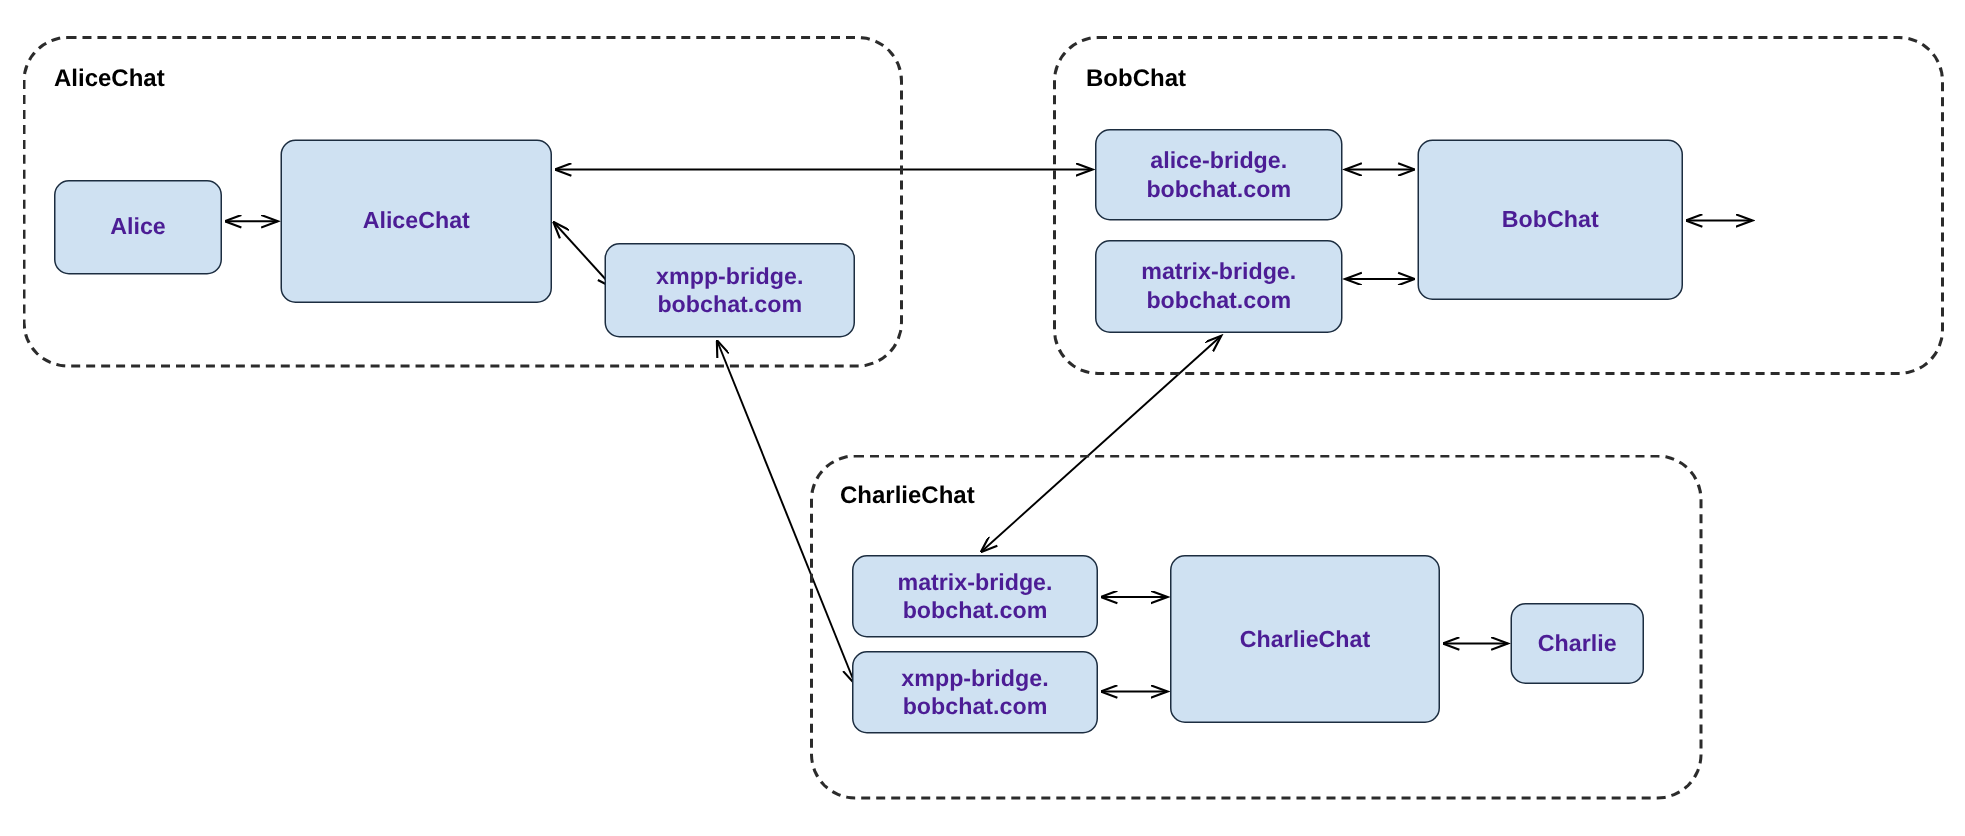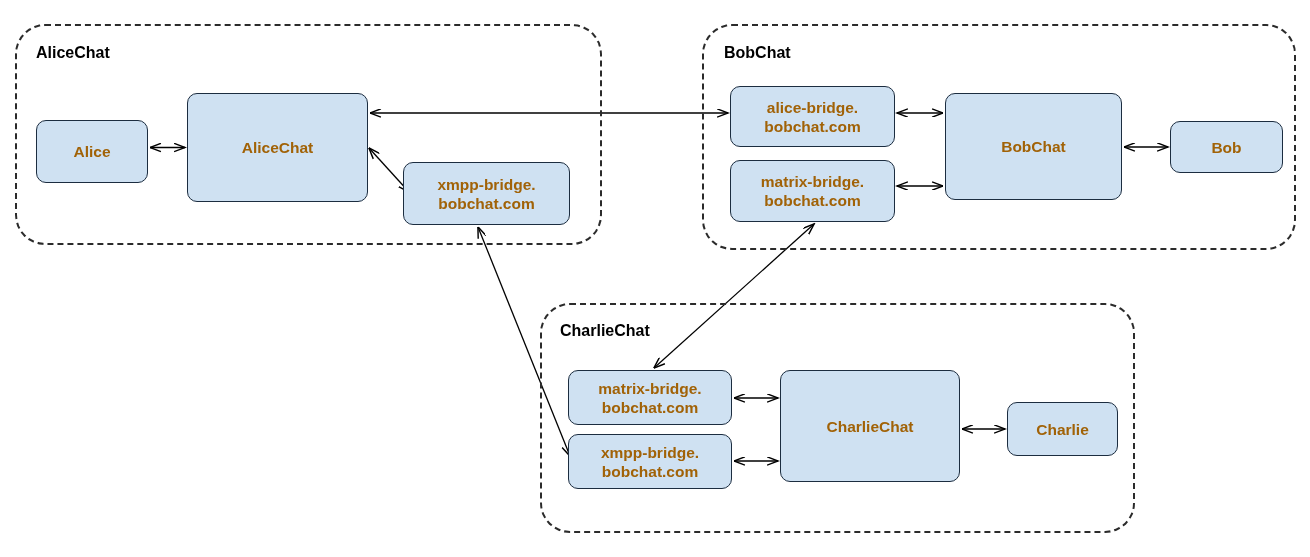--- a/index.html
+++ b/index.html
@@ -35,21 +35,21 @@
     box-sizing: border-box;
     background: #cfe1f2;
     border: 1.6px solid #1c2d40;
     border-radius: 10px;
     display: flex;
     align-items: center;
     justify-content: center;
     text-align: center;
     font-size: 15.5px;
     font-weight: bold;
-    color: #a16207;
+    color: #4c1d95;
     line-height: 19px;
     padding: 2px 4px;
   }
   .node .lbl { white-space: pre-line; }
   svg.edges {
     position: absolute;
     left: 0;
     top: 0;
     width: 1310px;
     height: 557px;
@@ -123,35 +123,32 @@
 
   <div class="node" style="left:730px; top:160px; width:165px; height:62px;">
     <span class="lbl">matrix-bridge.
 bobchat.com</span>
   </div>
 
   <div class="node" style="left:945px; top:93px; width:177px; height:107px;">
     <span class="lbl">BobChat</span>
   </div>
 
-  <div class="node" style="left:1170px; top:121px; width:113px; height:52px;">
-    <span class="lbl">Bob</span>
-  </div>
 
   <div class="node" style="left:568px; top:370px; width:164px; height:55px;">
     <span class="lbl">matrix-bridge.
 bobchat.com</span>
   </div>
 
   <div class="node" style="left:568px; top:434px; width:164px; height:55px;">
     <span class="lbl">xmpp-bridge.
 bobchat.com</span>
   </div>
 
   <div class="node" style="left:780px; top:370px; width:180px; height:112px;">
     <span class="lbl">CharlieChat</span>
   </div>
 
-  <div class="node" style="left:1007px; top:402px; width:111px; height:54px;">
+  <div class="node" style="left:1007px; top:402px; width:89px; height:54px;">
     <span class="lbl">Charlie</span>
   </div>
 
 </div>
 
 </body></html>

